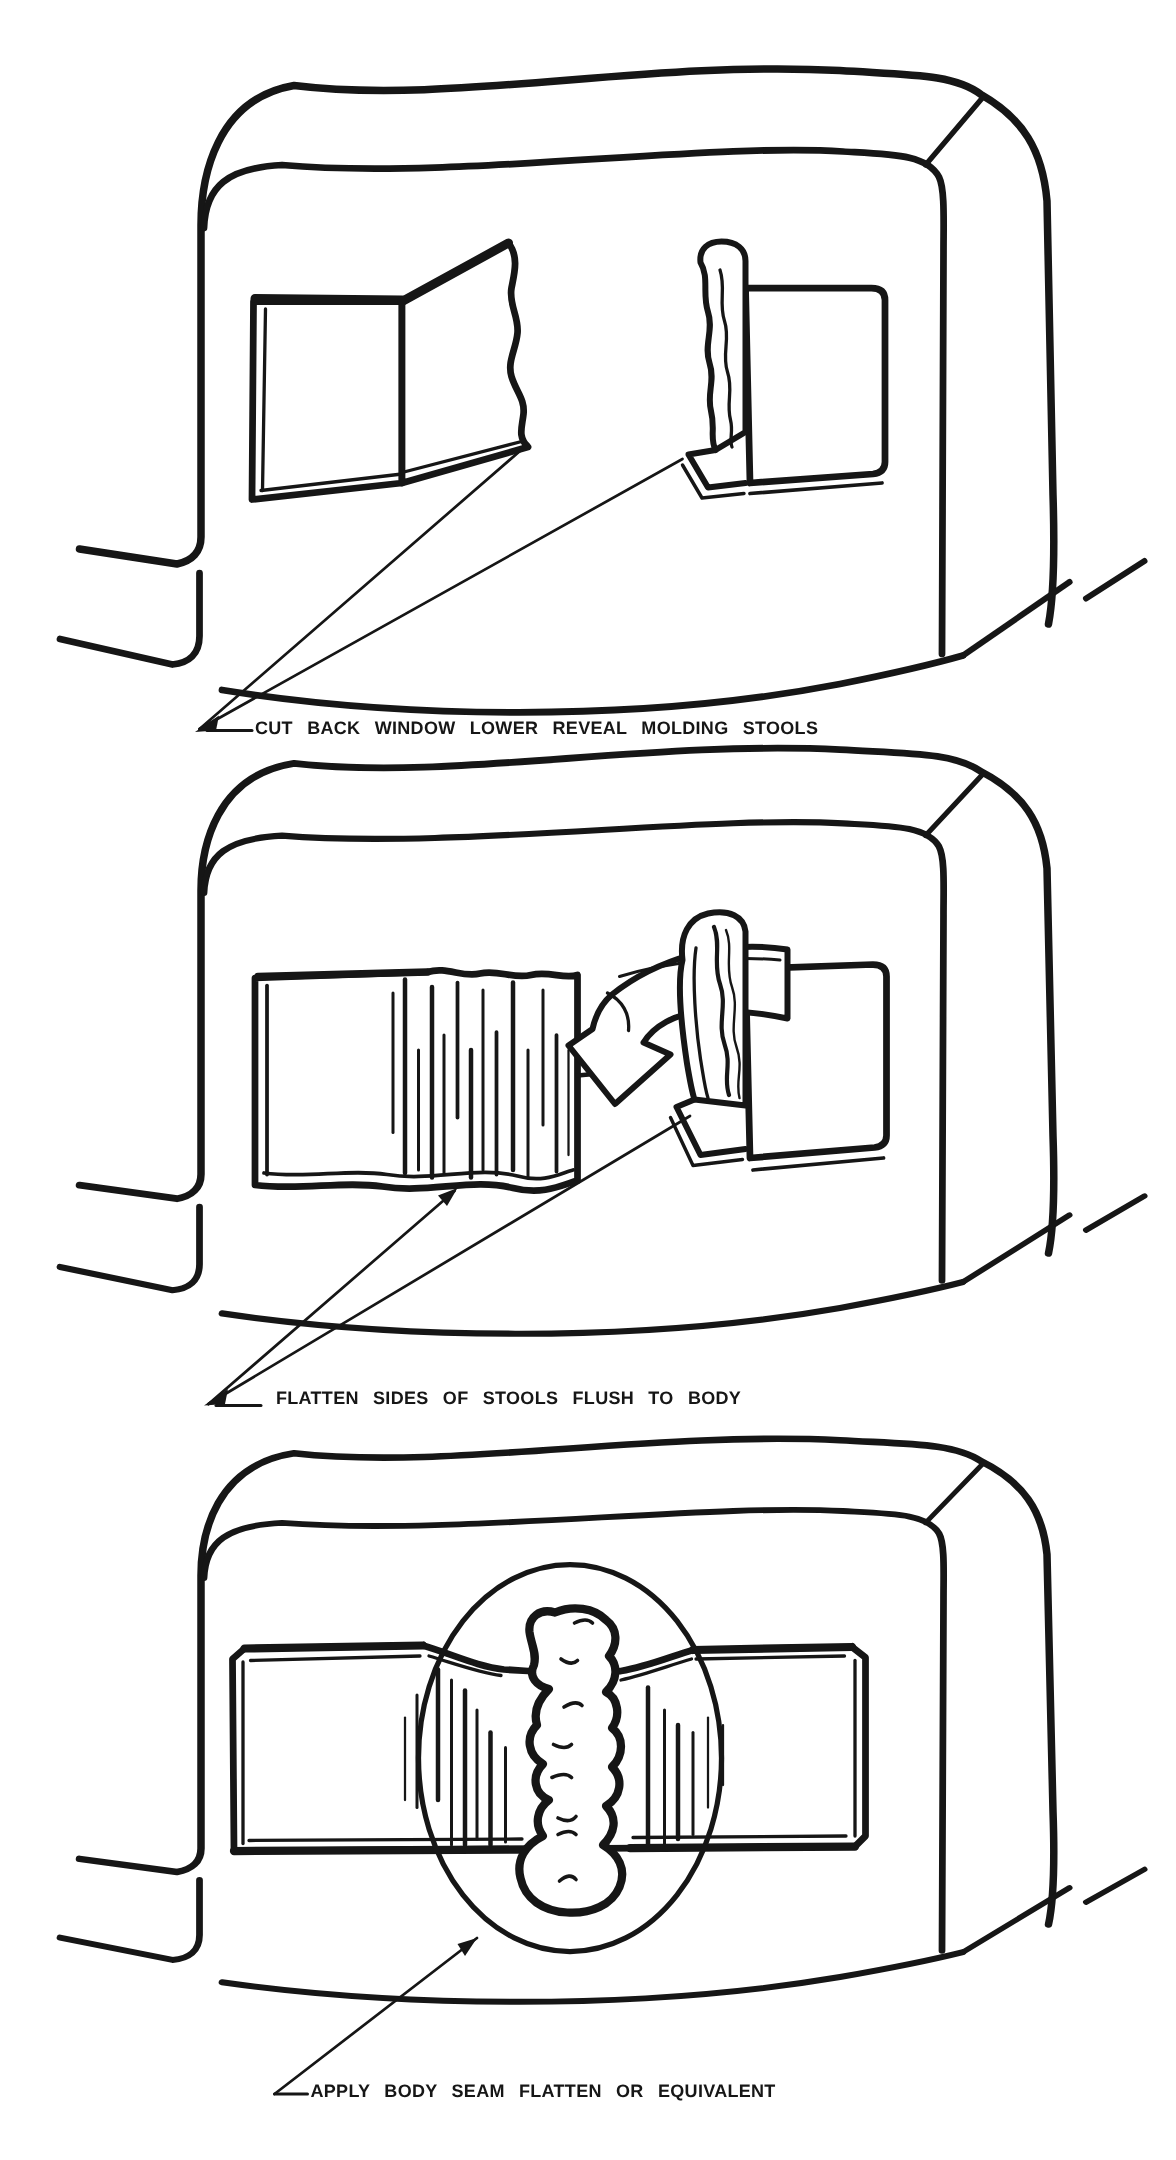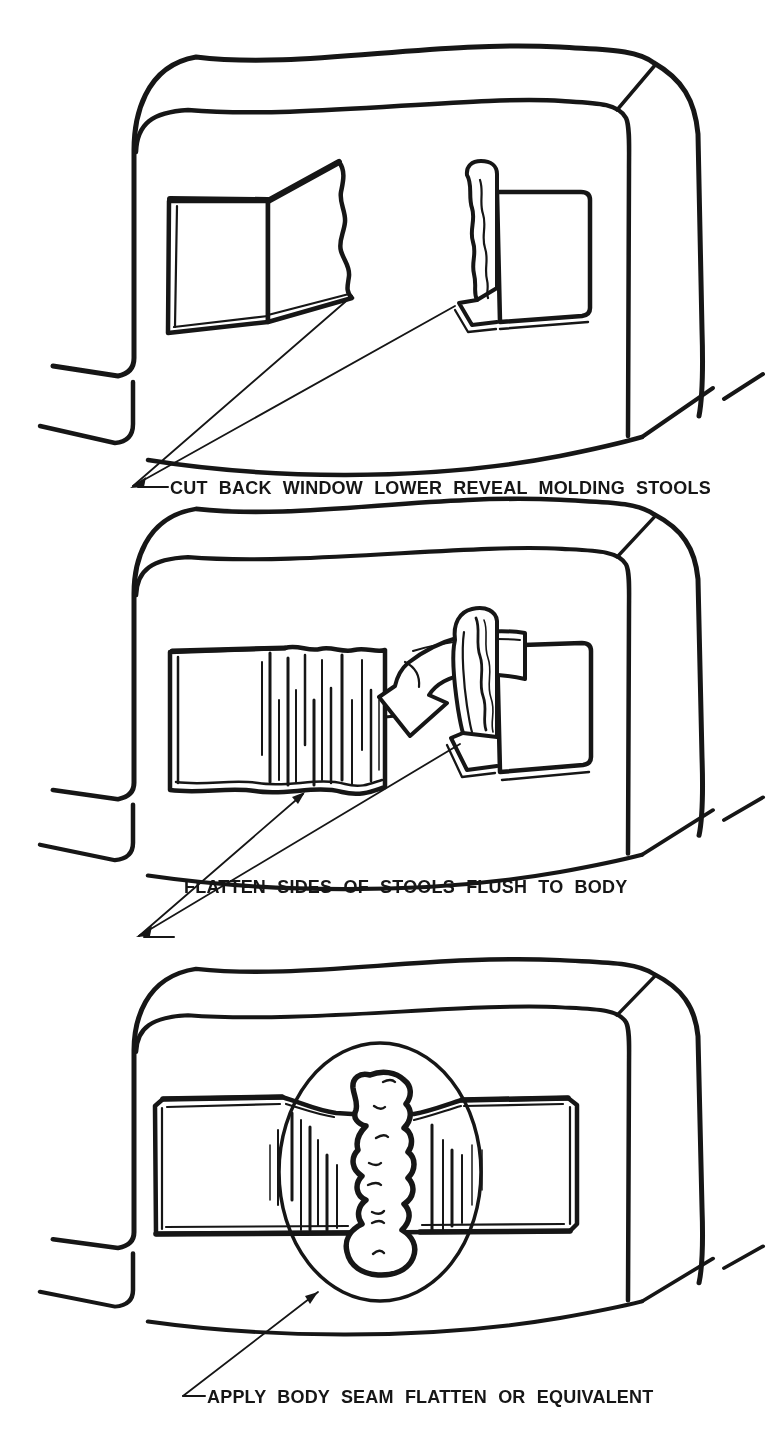--- a/index.html
+++ b/index.html
@@ -1,23 +1,23 @@
 <!DOCTYPE html>
 <html><head>
 <meta charset="utf-8">
 <style>
   html,body{margin:0;padding:0;background:#fff;}
   #page{position:relative;width:784px;height:1440px;background:#ffffff;overflow:hidden;
         font-family:"Liberation Sans",sans-serif;}
   #art{position:absolute;left:0;top:0;width:784px;height:1440px;}
   .caption{position:absolute;white-space:nowrap;color:#161616;
-           font-family:"Liberation Sans",sans-serif;font-size:18px;font-weight:bold;
+           font-family:"Liberation Sans",sans-serif;font-size:12px;font-weight:bold;
            letter-spacing:.2px;word-spacing:6px;}
   #cap1{left:170px;top:478px;}
-  #cap2{left:184px;top:877px;}
+  #cap2{left:184px;top:925px;}
   #cap3{left:207px;top:1387px;}
 </style>
 </head>
 <body>
 
 <div id="page">
 
 <svg id="art" viewBox="0 0 784 1440" fill="none" stroke="#161616" stroke-linecap="round" stroke-linejoin="round">
 
   <defs>

